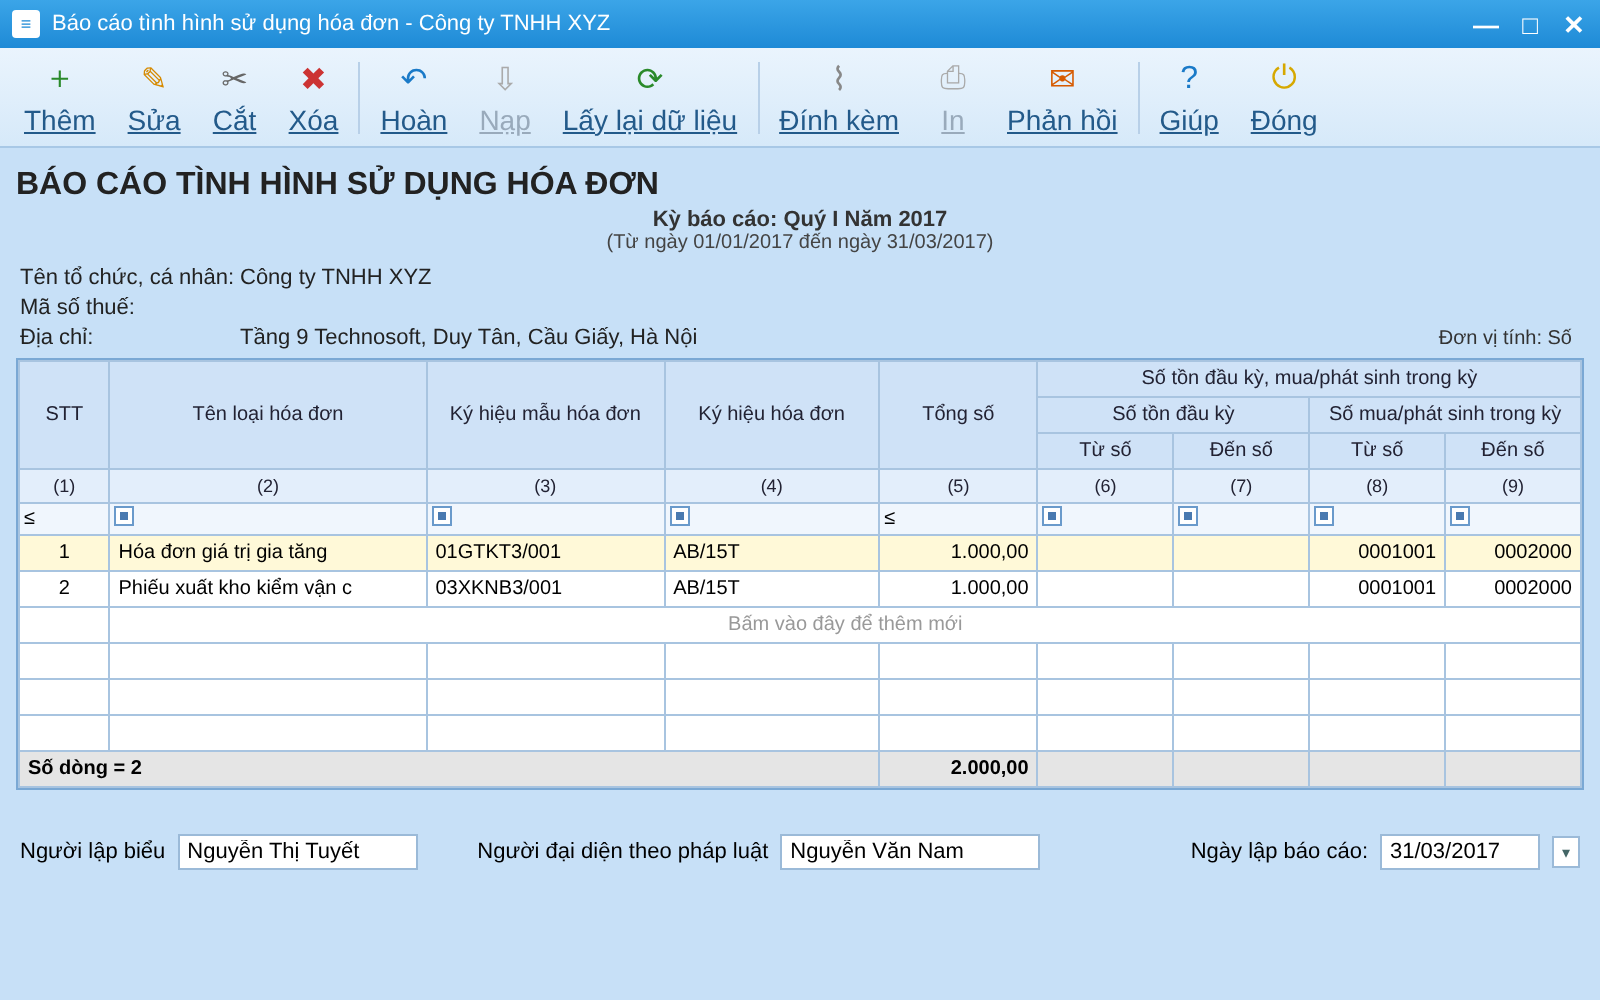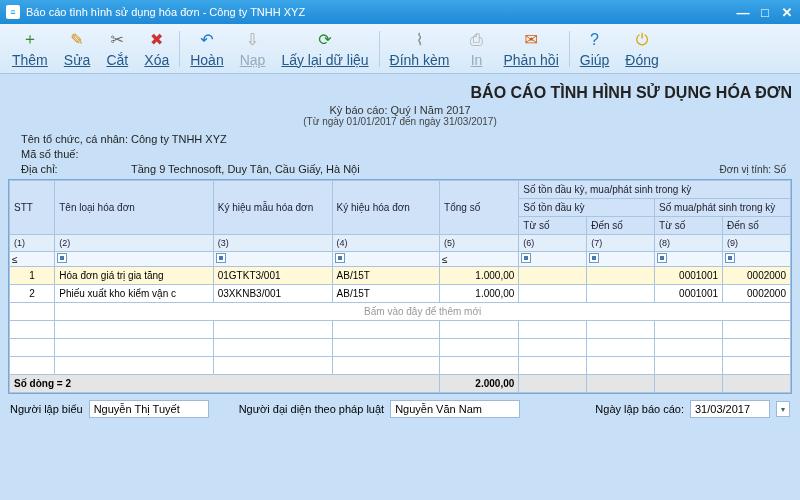--- a/index.html
+++ b/index.html
@@ -9,43 +9,43 @@
 .titlebar .title { flex: 1; font-size: 11px; }
 .titlebar .winbtns { display: flex; gap: 8px; }
 .titlebar .winbtn { width: 14px; height: 14px; display: flex; align-items: center; justify-content: center; cursor: pointer; font-size: 13px; font-weight:bold; }
 .toolbar { background: linear-gradient(#eaf4fd,#d6e9f9); height: 50px; display: flex; align-items: center; padding: 0 4px; border-bottom: 1px solid #a8c8e6; }
 .tbtn { display: flex; flex-direction: column; align-items: center; justify-content: center; padding: 2px 8px; cursor: pointer; height: 46px; min-width: 38px; }
 .tbtn .ic { width: 20px; height: 20px; display: flex; align-items: center; justify-content: center; font-size: 16px; }
 .tbtn .lbl { font-size: 14px; color: #235a8a; margin-top: 2px; white-space: nowrap; text-decoration: underline; }
 .tbtn.dim .lbl { color: #9ab; }
 .sep { width: 1px; height: 36px; background: #b8d0e8; margin: 0 2px; }
 .content { background: #c7e0f7; padding: 6px 8px; height: 426px; overflow: hidden; }
-.report-title { text-align: right; font-size: 16px; font-weight: bold; color: #222; margin: 4px 0 2px; }
-.report-sub { text-align: center; font-size: 11px; color: #333; }
+.report-title { text-align: left; font-size: 16px; font-weight: bold; color: #222; margin: 4px 0 2px; }
+.report-sub { text-align: center; font-size: 11px; color: #333; font-weight: bold; }
 .report-range { text-align: center; font-size: 10px; color: #444; margin-bottom: 6px; }
-.meta { font-size: 11px; color: #222; padding: 0 2px; margin-left: 11px; }
+.meta { font-size: 11px; color: #222; padding: 0 2px; }
 .meta-row { display: flex; margin: 3px 0; }
 .meta-row .ml { width: 110px; }
 .meta-row .mv { flex: 1; }
 .unit { text-align: right; font-size: 10px; color: #333; padding-right: 6px; margin-top: -14px; }
 .grid { border: 1px solid #7aa8d4; background: #fff; margin-top: 4px; }
 table { border-collapse: collapse; width: 100%; table-layout: fixed; }
 th, td { border: 1px solid #a8c4e0; font-size: 10px; padding: 3px 4px; overflow: hidden; white-space: nowrap; text-overflow: ellipsis; }
-thead th { background: #cfe2f7; font-weight: normal; text-align: left; color: #223; }
+thead th { background: #cfe2f7; font-weight: normal; text-align: center; color: #223; }
 .colnum th { background: #e3eefb; font-size: 9px; }
 .filterrow td { background: #f0f6fd; padding: 1px 2px; }
 .fbox { width: 10px; height: 10px; border: 1px solid #6a9acb; display: inline-block; background: #fff; position:relative; }
 .fbox::after { content:""; position:absolute; top:2px; left:2px; width:4px; height:4px; background:#4a7ab0; }
 tbody tr.sel td { background: #fff9d8; }
 tbody td { height: 18px; }
 td.r { text-align: right; }
 td.c { text-align: center; }
 .placeholder td { color: #999; font-style: normal; text-align: center; }
 .sumrow td { background: #e5e5e5; font-weight: bold; }
-.footer { display: flex; align-items: center; gap: 6px; padding: 6px 2px 0; font-size: 11px; }
+.footer { display: flex; align-items: center; gap: 6px; padding: 22px 2px 0; font-size: 11px; }
 .footer input { border: 1px solid #9bbad8; padding: 2px 4px; font-size: 11px; background: #fff; }
 .footer .sp { flex: 0 0 auto; }
 .cal { width: 14px; height: 16px; border: 1px solid #9bbad8; background: #fff; display: inline-flex; align-items: center; justify-content: center; font-size: 8px; color: #466; cursor:pointer; }
 </style>
 </head>
 <body>
 
 <div class="titlebar">
   <div class="ticon">≡</div>
   <div class="title">Báo cáo tình hình sử dụng hóa đơn - Công ty TNHH XYZ</div>

